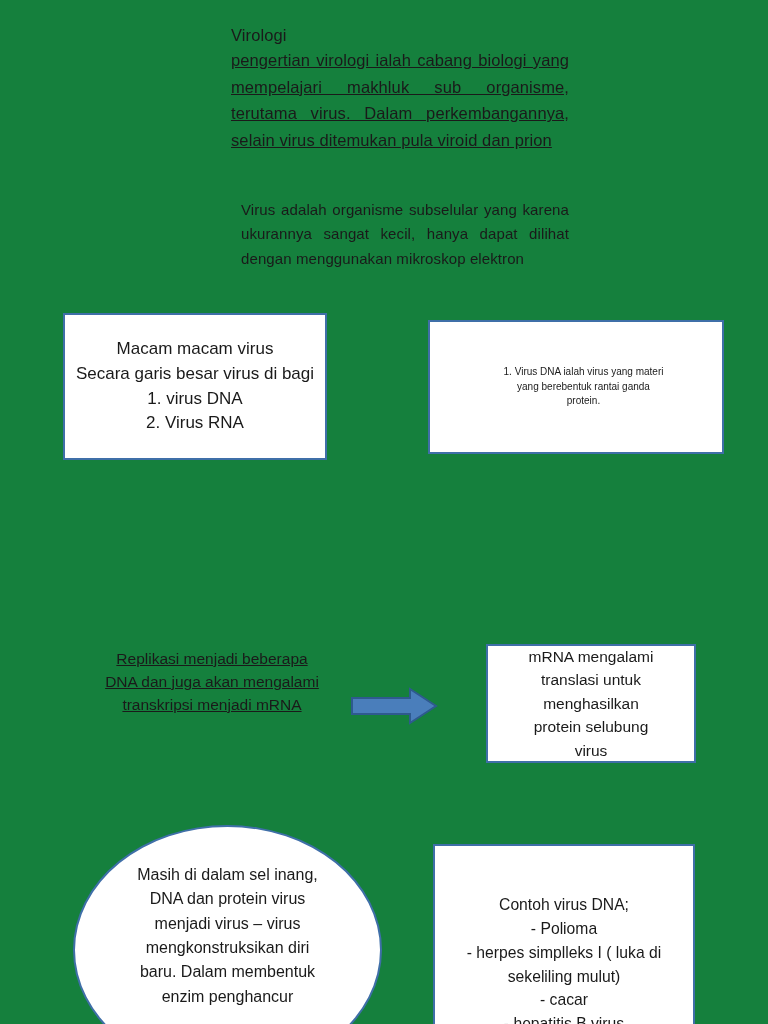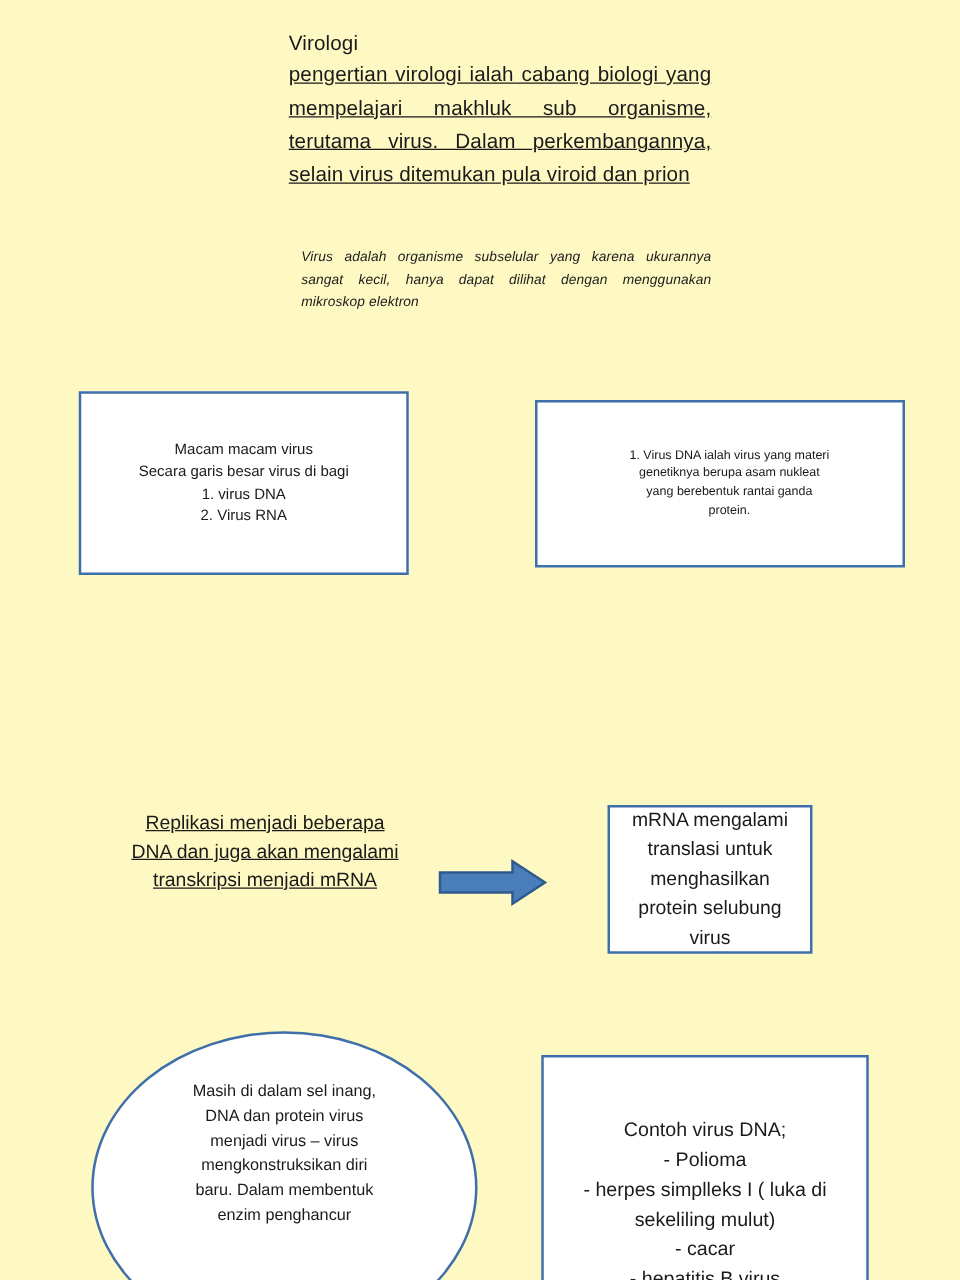--- a/index.html
+++ b/index.html
@@ -9,21 +9,21 @@
     background: #ffffff;
   }
   body {
     font-family: "Liberation Sans", sans-serif;
     color: #000000;
   }
   #page {
     position: relative;
     width: 768px;
     height: 1024px;
-    background: #fef9c3;
+    background: #15803d;
     overflow: hidden;
   }
 
   
   .heading {
     position: absolute;
     left: 231px;
     top: 25px;
     font-size: 16.5px;
     line-height: 1.32;
@@ -41,27 +41,26 @@
     text-align-last: left;
     color: #1a1a1a;
     letter-spacing: .1px;
     text-decoration: underline;
   }
   .para-virus {
     position: absolute;
     left: 241px;
     top: 198px;
     width: 328px;
-    font-size: 11px;
+    font-size: 15px;
     line-height: 1.62;
     text-align: justify;
     text-align-last: left;
     color: #1a1a1a;
     letter-spacing: .1px;
-    font-style: italic;
   }
   .para-replikasi {
     position: absolute;
     left: 100px;
     top: 648px;
     width: 224px;
     font-size: 15.5px;
     line-height: 1.48;
     text-align: center;
     color: #1a1a1a;
@@ -82,26 +81,26 @@
     width: 100%;
     text-align: center;
     font-size: 15.5px;
     line-height: 1.46;
     color: #1a1a1a;
     padding: 0 6px;
     box-sizing: border-box;
   }
 
   #box-macam    { left: 63px;  top: 313px; width: 264px; height: 147px; }
-  #box-macam .boxtext { font-size: 12px; }
+  #box-macam .boxtext { font-size: 17px; }
 
   #box-virusdna { left: 428px; top: 320px; width: 296px; height: 134px; }
   #box-virusdna .boxtext { font-size: 10px; margin-left: 15px; }
 
-  #box-mrna     { left: 486px; top: 644px; width: 164px; height: 119px; }
+  #box-mrna     { left: 486px; top: 644px; width: 210px; height: 119px; }
   #box-mrna .boxtext { font-size: 15.5px; line-height: 1.52; }
 
   #box-contoh   { left: 433px; top: 844px; width: 262px; height: 210px;
                   align-items: flex-start; }
   #box-contoh .boxtext { font-size: 15.7px; line-height: 1.52; padding-top: 47px; }
 
   
   #ellipse-replikasi {
     position: absolute;
     left: 73px;
@@ -112,21 +111,21 @@
     border: 2px solid #3f6fa8;
     border-radius: 50%;
     background: #ffffff;
   }
   #ellipse-replikasi .ellipse-text {
     position: absolute;
     left: 0;
     top: 36px;
     width: 100%;
     text-align: center;
-    font-size: 13px;
+    font-size: 16px;
     line-height: 1.52;
     color: #1a1a1a;
     padding: 0 22px;
     box-sizing: border-box;
   }
 
   
   #arrow-transkripsi {
     position: absolute;
     left: 350px;
@@ -151,21 +150,20 @@
       <div>Macam macam virus</div>
       <div>Secara garis besar virus di bagi</div>
       <div>1. virus DNA</div>
       <div>2. Virus RNA</div>
     </div>
   </div>
 
   <div class="boxshape" id="box-virusdna">
     <div class="boxtext">
       <div>1. Virus DNA ialah virus yang materi</div>
-      <div>genetiknya berupa asam nukleat</div>
       <div>yang berebentuk rantai ganda</div>
       <div>protein.</div>
     </div>
   </div>
 
   <div class="para-replikasi">Replikasi menjadi beberapa DNA dan juga akan mengalami transkripsi menjadi mRNA</div>
 
   <div id="arrow-transkripsi">
     <svg width="88" height="40" viewBox="0 0 88 40" xmlns="http://www.w3.org/2000/svg">
       <polygon points="2,12 60,12 60,3 86,20 60,37 60,28 2,28" fill="#4a7ebb" stroke="#2e5a8e" stroke-width="2" stroke-linejoin="miter"></polygon>

